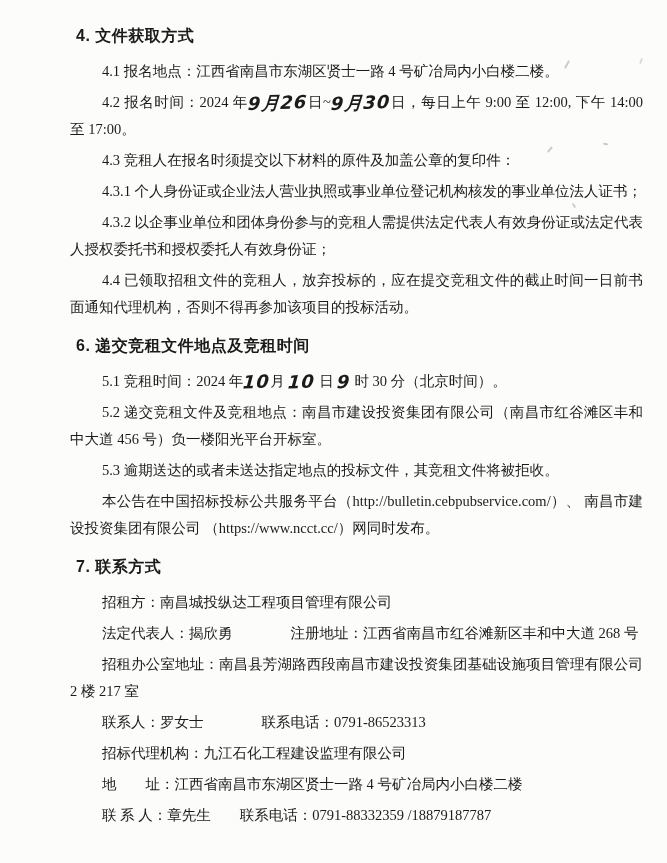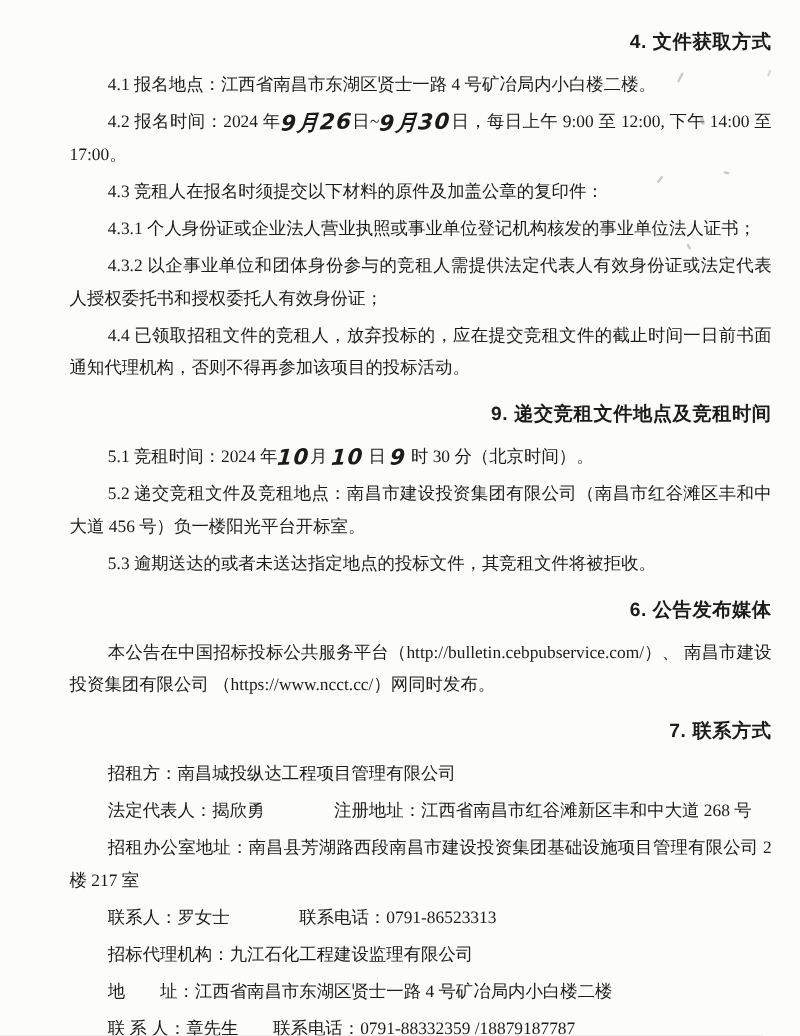--- a/index.html
+++ b/index.html
@@ -16,27 +16,26 @@
     overflow: hidden;
   }
   .section { margin: 0; }
   .section-heading {
     font-family: "Liberation Sans", "DejaVu Sans", sans-serif;
     font-size: 16px;
     font-weight: 700;
     letter-spacing: 0.5px;
     margin: 0 0 10px 18px;
     line-height: 24px;
-    text-align: right;
   }
   .section + .section .section-heading { margin-top: 13px; }
   .para {
     font-size: 14.5px;
     line-height: 27px;
-    margin: 0 0 4px 0;
+    margin: 0 0 4px 12px;
     text-align: justify;
     text-indent: 2.2em;
     word-break: break-all;
   }
   .contact .para { font-weight: 400; }
   .hw {
     font-family: "DejaVu Sans", sans-serif;
     font-style: italic;
     font-size: 18px;
     font-weight: 600;
@@ -70,28 +69,27 @@
     <h2 class="section-heading">4. 文件获取方式</h2>
     <p class="para"><span>4.1 报名地点：江西省南昌市东湖区贤士一路 4 号矿冶局内小白楼二楼。</span></p>
     <p class="para"><span>4.2 报名时间：2024 年</span><span class="hw">9月26</span><span>日~</span><span class="hw">9月30</span><span>日，每日上午 9:00 至 12:00, 下午 14:00 至 17:00。</span></p>
     <p class="para"><span>4.3 竞租人在报名时须提交以下材料的原件及加盖公章的复印件：</span></p>
     <p class="para"><span>4.3.1 个人身份证或企业法人营业执照或事业单位登记机构核发的事业单位法人证书；</span></p>
     <p class="para"><span>4.3.2 以企事业单位和团体身份参与的竞租人需提供法定代表人有效身份证或法定代表人授权委托书和授权委托人有效身份证；</span></p>
     <p class="para"><span>4.4 已领取招租文件的竞租人，放弃投标的，应在提交竞租文件的截止时间一日前书面通知代理机构，否则不得再参加该项目的投标活动。</span></p>
   </div>
 
   <div class="section">
-    <h2 class="section-heading">9. 递交竞租文件地点及竞租时间</h2>
+    <h2 class="section-heading">6. 递交竞租文件地点及竞租时间</h2>
     <p class="para"><span>5.1 竞租时间：2024 年</span><span class="hw">10</span><span>月 </span><span class="hw">10</span><span> 日 </span><span class="hw">9</span><span> 时 30 分（北京时间）。</span></p>
     <p class="para"><span>5.2 递交竞租文件及竞租地点：南昌市建设投资集团有限公司（南昌市红谷滩区丰和中大道 456 号）负一楼阳光平台开标室。</span></p>
     <p class="para"><span>5.3 逾期送达的或者未送达指定地点的投标文件，其竞租文件将被拒收。</span></p>
   </div>
 
   <div class="section">
-    <h2 class="section-heading">6. 公告发布媒体</h2>
     <p class="para"><span>本公告在中国招标投标公共服务平台（http://bulletin.cebpubservice.com/）、 南昌市建设投资集团有限公司 （https://www.ncct.cc/）网同时发布。</span></p>
   </div>
 
   <div class="section contact">
     <h2 class="section-heading">7. 联系方式</h2>
     <p class="para"><span>招租方：南昌城投纵达工程项目管理有限公司</span></p>
     <p class="para"><span>法定代表人：揭欣勇　　　　注册地址：江西省南昌市红谷滩新区丰和中大道 268 号</span></p>
     <p class="para"><span>招租办公室地址：南昌县芳湖路西段南昌市建设投资集团基础设施项目管理有限公司 2 楼 217 室</span></p>
     <p class="para"><span>联系人：罗女士　　　　联系电话：0791-86523313</span></p>
     <p class="para"><span>招标代理机构：九江石化工程建设监理有限公司</span></p>

